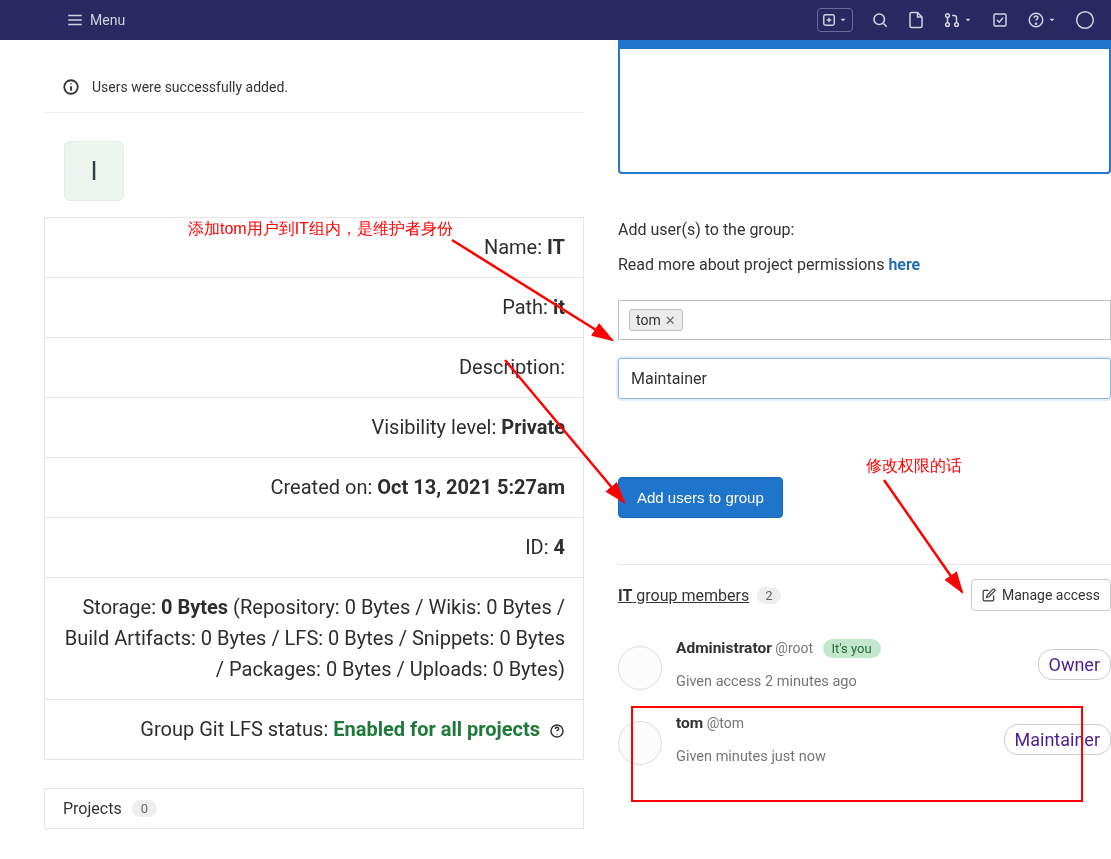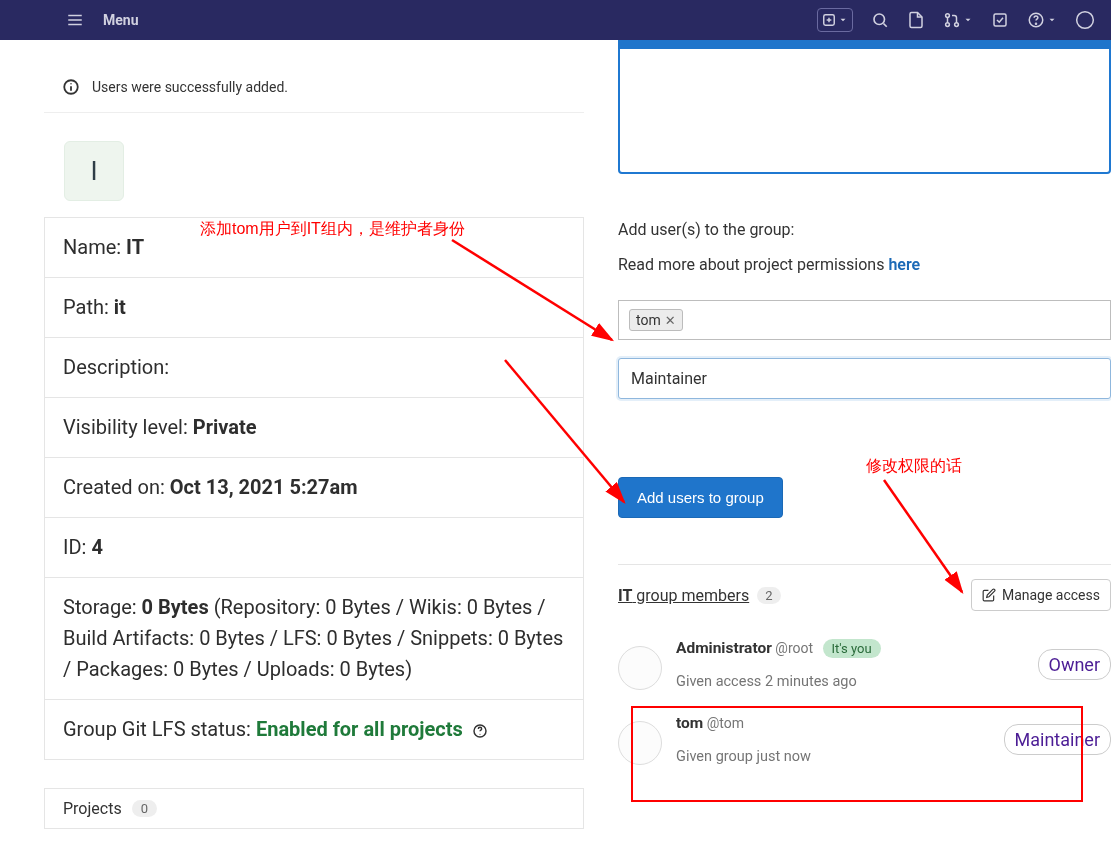--- a/index.html
+++ b/index.html
@@ -1,29 +1,29 @@
 <!DOCTYPE html>
 <html><head>
 <meta charset="utf-8">
 <style>
 * { box-sizing: border-box; margin: 0; padding: 0; }
 body { font-family: -apple-system, BlinkMacSystemFont, "Segoe UI", Roboto, Helvetica, Arial, sans-serif; font-size: 14px; color: #333; background: #fff; width: 1111px; height: 859px; overflow: hidden; position: relative; }
 
 
 .topbar { background: #292961; color: #c7c7e0; height: 40px; display: flex; align-items: center; padding: 0 10px 0 66px; }
-.menu-btn { display: flex; align-items: center; gap: 19px; cursor: pointer; color: #d1d1e0; font-weight: 700; }
+.menu-btn { display: flex; align-items: center; gap: 6px; cursor: pointer; color: #d1d1e0; font-weight: 400; }
 .menu-btn svg { stroke: #d1d1e0; }
 .topbar-right { margin-left: auto; display: flex; align-items: center; gap: 18px; padding-right: 6px; }
 .topbar-right .icon-wrap { color: #d1d1e0; cursor: pointer; display:flex; align-items:center; gap:2px; height: 24px; }
 .topbar-right .pill { border: 1px solid #6a6aa0; border-radius: 4px; padding: 1px 4px; display: flex; align-items: center; gap: 2px; }
 .topbar-right svg { display:block; }
 
 
 .content { position: relative; display: flex; gap: 0; padding: 0 0 0 44px; }
-.left-col { width: 540px; padding-top: 22px; position: relative; }
+.left-col { width: 540px; padding-top: 22px; position: relative; text-align: right; }
 .right-col { flex: 1; padding-top: 0; position: relative; border-left: none; }
 
 
 .blue-bar { position: absolute; top: 40px; left: 618px; right: 0; height: 9px; background: #1f75cb; z-index: 1; }
 
 
 .alert { margin: 0 0 18px 0; padding: 16px 18px; display: flex; align-items: center; gap: 12px; color: #333; border-bottom: 1px solid #eee; }
 .alert svg { flex: 0 0 auto; }
 
 
@@ -237,29 +237,29 @@
           <div class="member-meta">Given access 2 minutes ago</div>
         </div>
         <span class="role-pill">Owner</span>
       </div>
 
       <div class="member-row">
         <div class="member-avatar"></div>
         <div class="member-info">
           <span class="member-name">tom</span>
           <span class="member-handle">@tom</span>
-          <div class="member-meta">Given group just now</div>
+          <div class="member-meta">Given minutes just now</div>
         </div>
         <span class="role-pill">Maintainer</span>
       </div>
     </div>
   </div>
 </div>
 
-<div class="anno" style="left:200px; top:219px;">添加tom用户到IT组内，是维护者身份</div>
+<div class="anno" style="left:188px; top:219px;">添加tom用户到IT组内，是维护者身份</div>
 <div class="anno" style="left:866px; top:456px;">修改权限的话</div>
 <div class="red-box" style="left:631px; top:706px; width:452px; height:96px;"></div>
 
 <svg class="arrow" style="left:0; top:0;" width="1111" height="859">
   <defs>
       <marker id="ah" markerWidth="10" markerHeight="10" refX="8" refY="3" orient="auto">
         <path d="M0,0 L9,3 L0,6 Z" fill="#ff0000"></path>
       </marker>
     </defs>
   <line x1="452" y1="240" x2="612" y2="340" stroke="#ff0000" stroke-width="2.5" marker-end="url(#ah)"></line>

